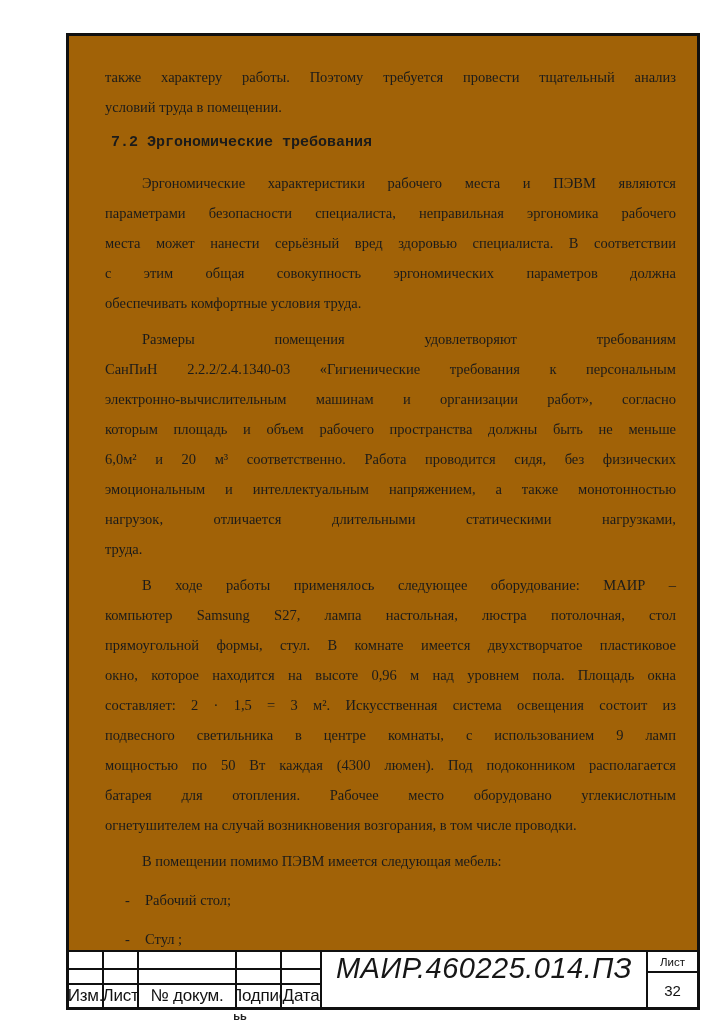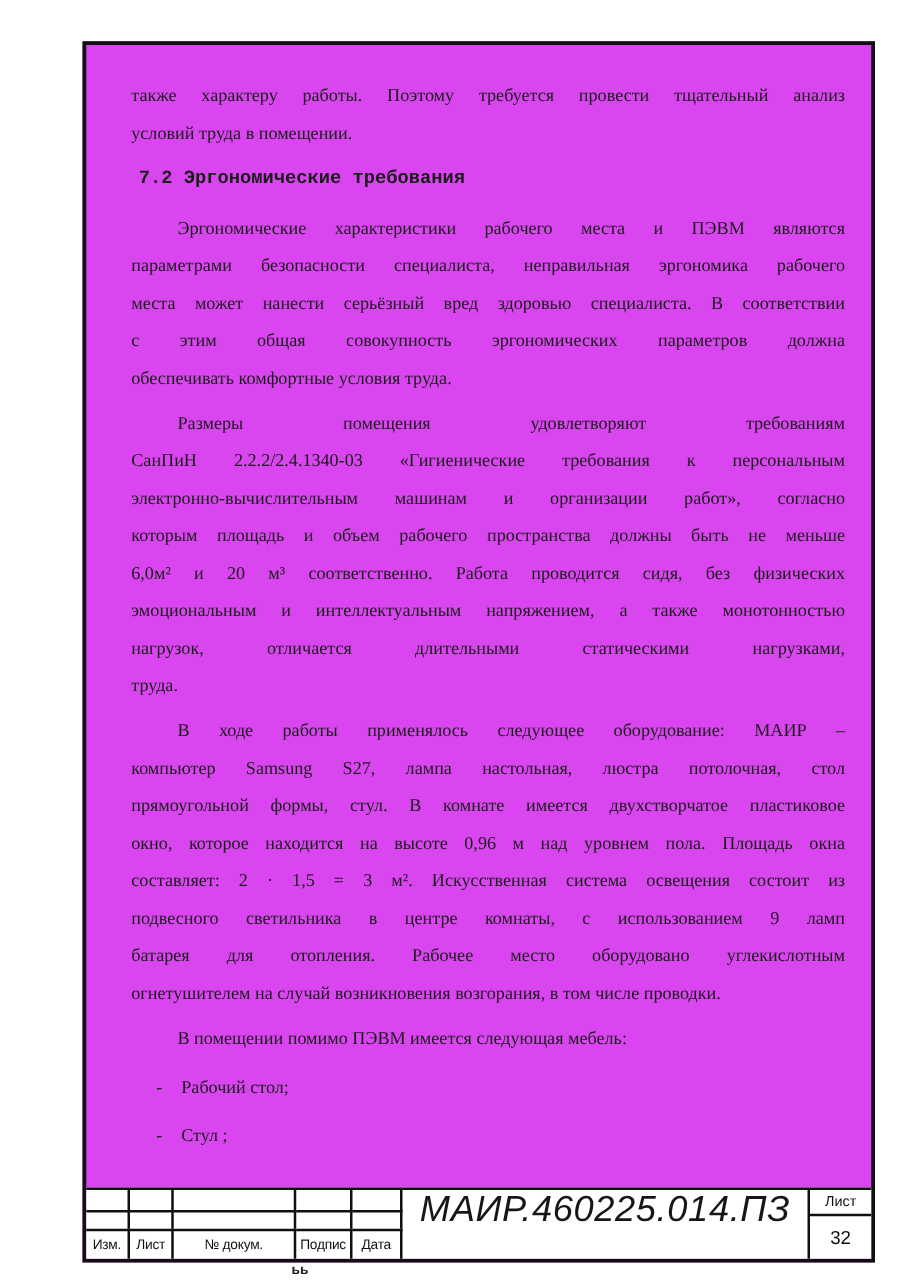--- a/index.html
+++ b/index.html
@@ -3,21 +3,21 @@
 <meta charset="utf-8">
 <style>
   html, body { margin: 0; padding: 0; background: #ffffff; }
   body {
     width: 724px; height: 1024px; position: relative; overflow: hidden;
     font-family: "Liberation Serif", serif; color: #1b1b1b;
     -webkit-font-smoothing: antialiased;
   }
   .frame {
     position: absolute; left: 66px; top: 33px; width: 634px; height: 977px;
-    border: 3px solid #101010; box-sizing: border-box; background: #d946ef;
+    border: 3px solid #101010; box-sizing: border-box; background: #a16207;
   }
   .content {
     position: absolute; left: 0; right: 0; top: 0; bottom: 55px;
     padding: 26px 21px 0 36px; box-sizing: border-box; overflow: hidden;
     font-size: 14.5px; line-height: 30px;
   }
   .para { margin: 0 0 6px 0; }
   .line { white-space: nowrap; }
   .line.stretch { text-align: justify; text-align-last: justify; white-space: normal; }
   .line.indent { padding-left: 37px; }
@@ -34,21 +34,21 @@
     border-top: 2px solid #101010; display: flex; background: #ffffff;
     font-family: "Liberation Sans", sans-serif;
   }
   .stamp-grid {
     display: grid; flex: 0 0 253px;
     grid-template-columns: 35px 35px 98px 45px 40px;
     grid-template-rows: 16px 15px 1fr;
   }
   .stamp-cell {
     border-right: 2px solid #101010; box-sizing: border-box;
-    font-size: 11px; letter-spacing: -0.2px; color: #111;
+    font-size: 17px; letter-spacing: -0.2px; color: #111;
     display: flex; align-items: center; justify-content: center;
     overflow: hidden; white-space: nowrap;
   }
   .stamp-cell.rt { border-top: 2px solid #101010; }
   .stamp-code {
     flex: 1 1 auto; display: flex; justify-content: center;
     border-right: 2px solid #101010; box-sizing: border-box;
   }
   .doc-code {
     font-style: italic; font-size: 29px; color: #161616;
@@ -96,20 +96,21 @@
         <div class="line stretch">нагрузок, отличается длительными статическими нагрузками,</div>
         <div class="line">труда.</div>
       </div>
       <div class="para">
         <div class="line indent stretch">В ходе работы применялось следующее оборудование: МАИР –</div>
         <div class="line stretch">компьютер Samsung S27, лампа настольная, люстра потолочная, стол</div>
         <div class="line stretch">прямоугольной формы, стул. В комнате имеется двухстворчатое пластиковое</div>
         <div class="line stretch">окно, которое находится на высоте 0,96 м над уровнем пола. Площадь окна</div>
         <div class="line stretch">составляет: 2 · 1,5 = 3 м². Искусственная система освещения состоит из</div>
         <div class="line stretch">подвесного светильника в центре комнаты, с использованием 9 ламп</div>
+        <div class="line stretch">мощностью по 50 Вт каждая (4300 люмен). Под подоконником располагается</div>
         <div class="line stretch">батарея для отопления. Рабочее место оборудовано углекислотным</div>
         <div class="line">огнетушителем на случай возникновения возгорания, в том числе проводки.</div>
       </div>
       <div class="para">
         <div class="line indent">В помещении помимо ПЭВМ имеется следующая мебель:</div>
       </div>
       <div class="list-item">
         <span class="bullet">-</span>
         <span>Рабочий стол;</span>
       </div>

